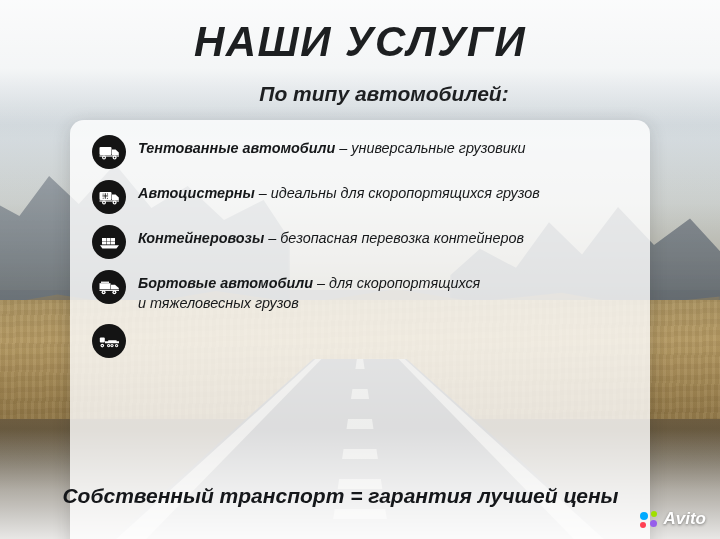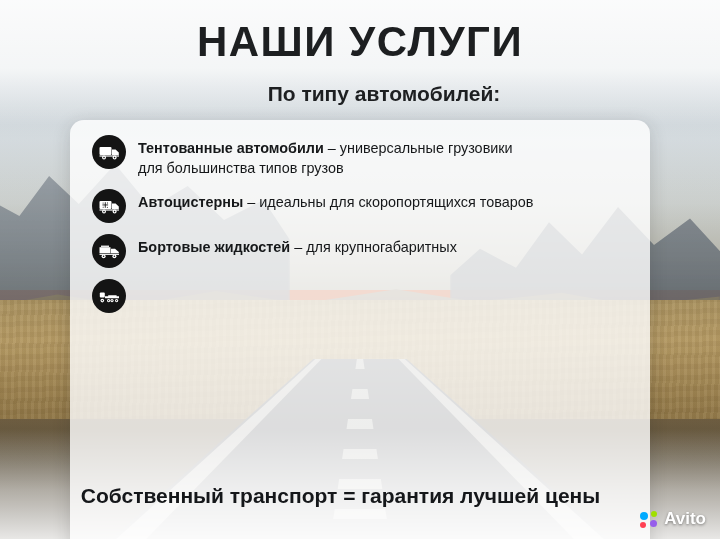--- a/index.html
+++ b/index.html
@@ -11,21 +11,22 @@
     height: 539px;
     overflow: hidden;
     font-family: "Liberation Sans", sans-serif;
   }
 
   .poster {
     position: relative;
     width: 720px;
     height: 539px;
     overflow: hidden;
-    background: #c2410c;
+    background: #737373;
+    font-style: italic;
   }
 
   
   .bg-sky {
     position: absolute;
     left: 0; top: 0;
     width: 720px; height: 290px;
     background: linear-gradient(to bottom,
         #b9c2c9 0%,
         #c3ccd2 25%,
@@ -281,21 +282,20 @@
           <path d="M13 4.5h3.6l3.2 3.1V10H13z" fill="#fff"></path>
           <rect x="0.5" y="10.4" width="19.5" height="1.2" fill="#fff"></rect>
           <circle cx="5" cy="12.6" r="2" fill="#fff"></circle>
           <circle cx="15.6" cy="12.6" r="2" fill="#fff"></circle>
           <circle cx="5" cy="12.6" r="0.8" fill="#141414"></circle>
           <circle cx="15.6" cy="12.6" r="0.8" fill="#141414"></circle>
         </svg>
       </div>
       <div class="row-text">
         <b>Тентованные автомобили</b><span> – </span><span>универсальные грузовики</span><br>
-        <span>для большинства типов грузов</span>
       </div>
     </div>
 
     <div class="row">
       <div class="badge">
         <svg width="21" height="15" viewBox="0 0 21 15">
           <rect x="0.5" y="2" width="12" height="8" rx="1" fill="#fff"></rect>
           <g fill="#141414">
             <rect x="5.8" y="3.2" width="0.9" height="5.6"></rect>
             <rect x="3.4" y="5.5" width="5.7" height="0.9"></rect>
@@ -306,41 +306,58 @@
           </g>
           <path d="M13 4.5h3.6l3.2 3.1V10H13z" fill="#fff"></path>
           <rect x="0.5" y="10.4" width="19.5" height="1.2" fill="#fff"></rect>
           <circle cx="5" cy="12.6" r="2" fill="#fff"></circle>
           <circle cx="15.6" cy="12.6" r="2" fill="#fff"></circle>
           <circle cx="5" cy="12.6" r="0.8" fill="#141414"></circle>
           <circle cx="15.6" cy="12.6" r="0.8" fill="#141414"></circle>
         </svg>
       </div>
       <div class="row-text">
-        <b>Автоцистерны</b><span> – </span><span>идеальны для скоропортящихся товаров</span>
-      </div>
-    </div>
-
+        <b>Автоцистерны</b><span> – </span><span>идеальны для скоропортящихся грузов</span>
+      </div>
+    </div>
+
+    <div class="row">
+      <div class="badge">
+        <svg width="21" height="15" viewBox="0 0 21 15">
+          <rect x="3" y="3" width="4" height="3" fill="#fff"></rect>
+          <rect x="7.5" y="3" width="4" height="3" fill="#fff"></rect>
+          <rect x="12" y="3" width="4" height="3" fill="#fff"></rect>
+          <rect x="3" y="6.4" width="4" height="3" fill="#fff"></rect>
+          <rect x="7.5" y="6.4" width="4" height="3" fill="#fff"></rect>
+          <rect x="12" y="6.4" width="4" height="3" fill="#fff"></rect>
+          <path d="M1 10.2h19l-2.6 3.2H3.4z" fill="#fff"></path>
+        </svg>
+      </div>
+      <div class="row-text">
+        <b>Контейнеровозы</b><span> – </span><span>безопасная перевозка контейнеров</span>
+      </div>
+    </div>
 
 
     <div class="row">
       <div class="badge">
         <svg width="21" height="15" viewBox="0 0 21 15">
           <rect x="0.5" y="3.2" width="11" height="6" fill="#fff"></rect>
           <rect x="2" y="1.6" width="8" height="1.3" fill="#fff"></rect>
           <path d="M12 4.8h4l3.8 3.2v1.2H12z" fill="#fff"></path>
           <rect x="0.5" y="9.8" width="19.5" height="1.1" fill="#fff"></rect>
           <circle cx="4.6" cy="12.3" r="2" fill="#fff"></circle>
           <circle cx="15.4" cy="12.3" r="2" fill="#fff"></circle>
           <circle cx="4.6" cy="12.3" r="0.8" fill="#141414"></circle>
           <circle cx="15.4" cy="12.3" r="0.8" fill="#141414"></circle>
         </svg>
       </div>
       <div class="row-text">
-        <b>Бортовые жидкостей</b><span> – </span><span>для крупногабаритных</span><br>
+        <b>Бортовые автомобили</b><span> – </span><span>для скоропортящихся</span><br>
+        <span>и тяжеловесных грузов</span>
       </div>
     </div>
 
     <div class="row">
       <div class="badge">
         <svg width="21" height="15" viewBox="0 0 21 15">
           <rect x="0.8" y="3.4" width="5" height="5.2" rx="1" fill="#fff"></rect>
           <path d="M6 7.2h3.2v-1h8.4v1H20v2.1H6z" fill="#fff"></path>
           <circle cx="3.3" cy="11.6" r="1.8" fill="#fff"></circle>
           <circle cx="9.6" cy="11.6" r="1.6" fill="#fff"></circle>

